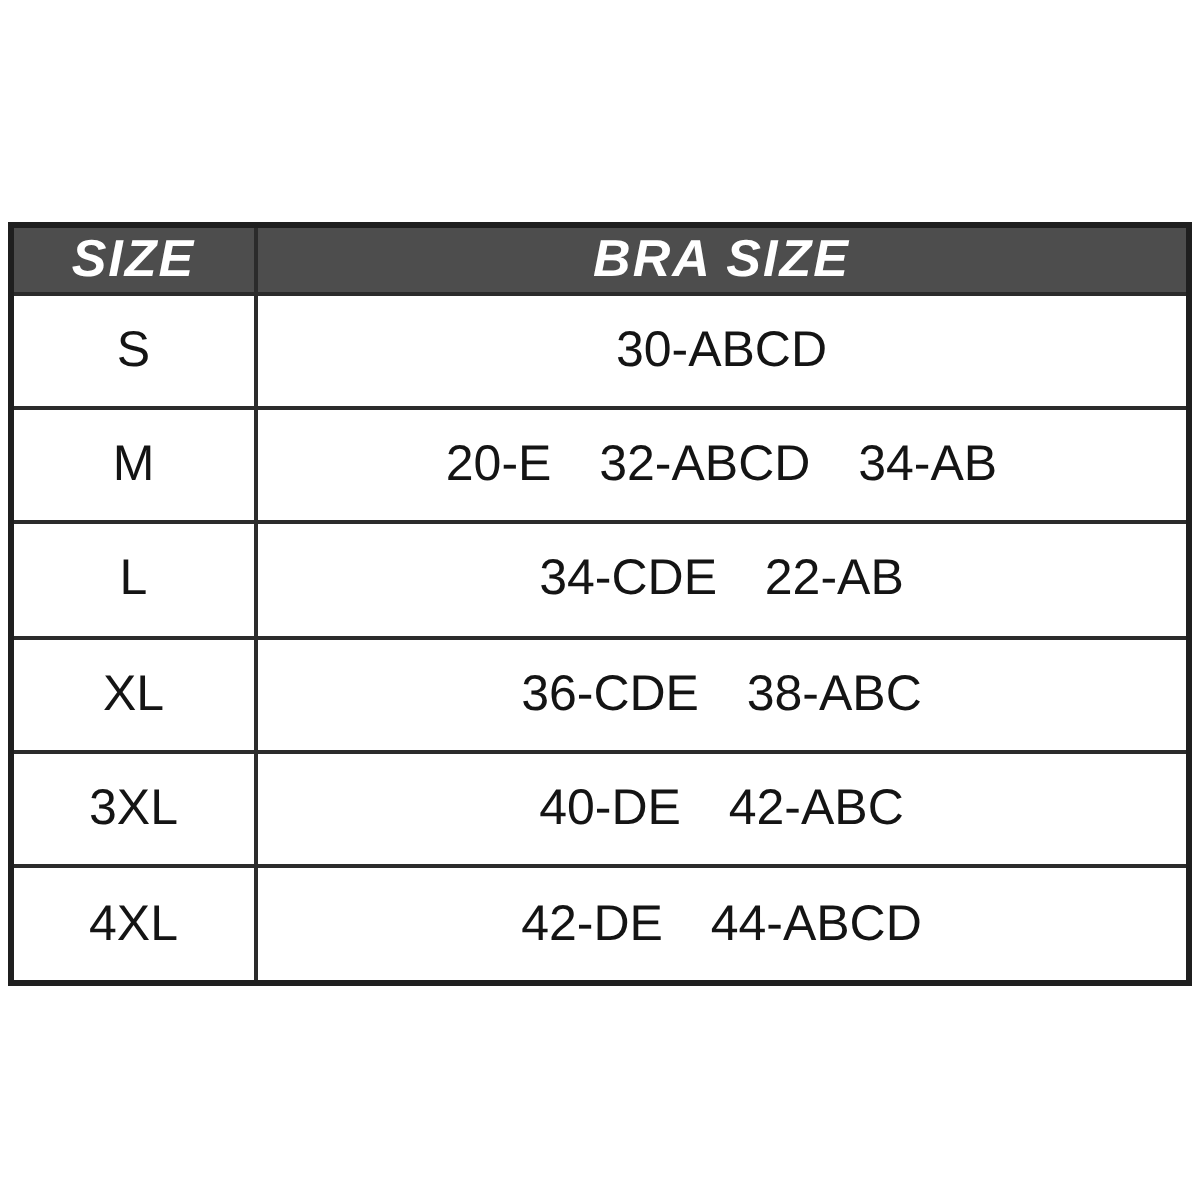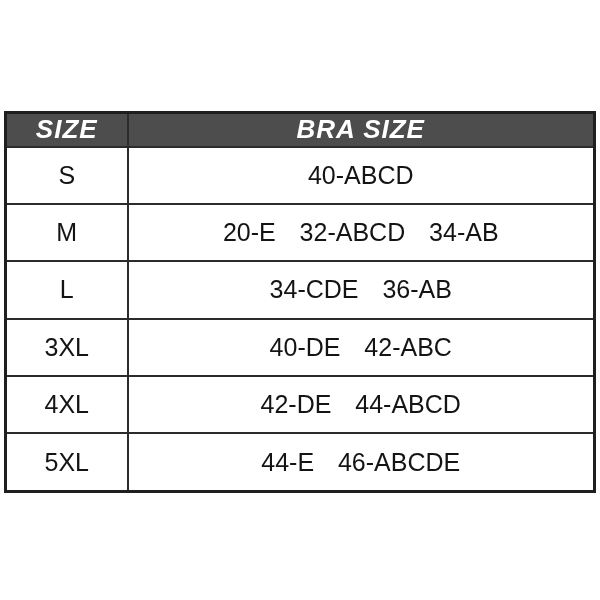--- a/index.html
+++ b/index.html
@@ -66,37 +66,37 @@
     </colgroup>
     <thead>
       <tr>
         <th>SIZE</th>
         <th>BRA SIZE</th>
       </tr>
     </thead>
     <tbody>
       <tr>
         <td class="size-cell">S</td>
-        <td class="bra-cell">40-ABCD</td>
+        <td class="bra-cell">30-ABCD</td>
       </tr>
       <tr>
         <td class="size-cell">M</td>
         <td class="bra-cell">20-E  32-ABCD  34-AB</td>
       </tr>
       <tr>
         <td class="size-cell">L</td>
-        <td class="bra-cell">34-CDE  36-AB</td>
+        <td class="bra-cell">34-CDE  22-AB</td>
+      </tr>
+      <tr>
+        <td class="size-cell">XL</td>
+        <td class="bra-cell">36-CDE  38-ABC</td>
       </tr>
       <tr>
         <td class="size-cell">3XL</td>
         <td class="bra-cell">40-DE  42-ABC</td>
       </tr>
       <tr>
         <td class="size-cell">4XL</td>
         <td class="bra-cell">42-DE  44-ABCD</td>
       </tr>
-      <tr>
-        <td class="size-cell">5XL</td>
-        <td class="bra-cell">44-E  46-ABCDE</td>
-      </tr>
     </tbody>
   </table>
 </div>
 
 </body></html>

